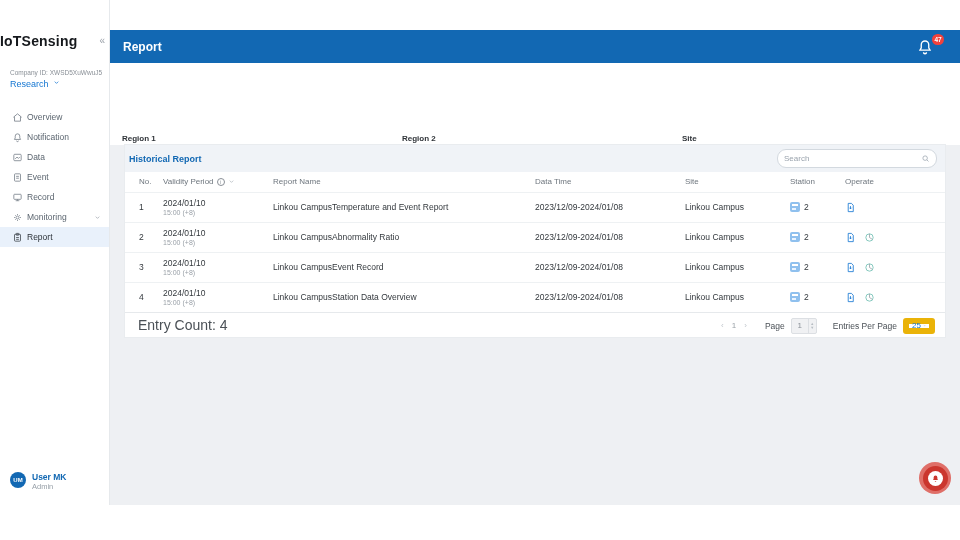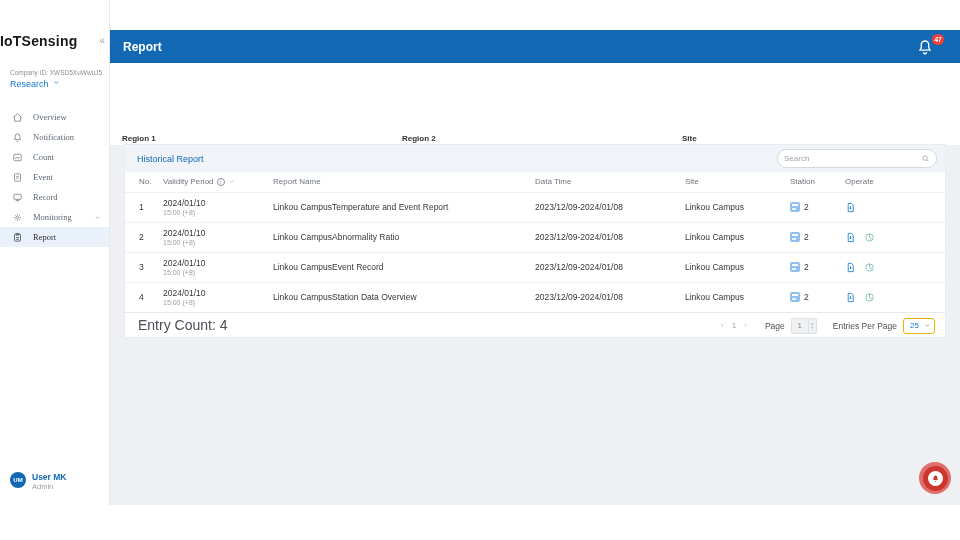--- a/index.html
+++ b/index.html
@@ -6,21 +6,21 @@
   html,body { width:960px; height:540px; background:#fff; font-family:"Liberation Sans", sans-serif; overflow:hidden; }
   body { position:relative; }
 
   
   .sidebar { position:absolute; left:0; top:0; width:110px; height:505px; background:#fff; border-right:1px solid #e6e9ec; }
   .brand { position:absolute; left:0; top:33px; font-size:14px; font-weight:bold; color:#15181c; letter-spacing:.2px; }
   .collapse { position:absolute; right:4px; top:35px; font-size:10px; color:#9aa1a9; cursor:pointer; }
   .company-id { position:absolute; left:10px; top:69px; font-size:6.5px; color:#8a9097; white-space:nowrap; }
   .workspace { position:absolute; left:10px; top:79px; font-size:9px; color:#1677d2; display:flex; align-items:flex-start; gap:4px; }
   .menu { position:absolute; left:0; top:107px; width:100%; }
-  .menu-item { height:20px; display:flex; align-items:center; padding-left:12px; gap:10px; color:#5c6670; font-size:8.5px; cursor:pointer;font-family:Liberation Serif, serif; }
+  .menu-item { height:20px; display:flex; align-items:center; padding-left:12px; gap:4px; color:#5c6670; font-size:8.5px; cursor:pointer; }
   .menu-item.selected { background:#e9f1fb; color:#2b3138; }
   .menu-item svg { flex:0 0 auto; }
   .menu-item .trail { margin-left:auto; margin-right:8px; }
   .user { position:absolute; left:10px; top:472px; display:flex; gap:6px; }
   .avatar { width:16px; height:16px; border-radius:50%; background:#1268b3; color:#fff; font-size:6px; font-weight:bold; display:flex; align-items:center; justify-content:center; }
   .user-name { font-size:8.5px; font-weight:bold; color:#1268b3; line-height:10px; }
   .user-role { font-size:7.5px; color:#98a0a8; }
 
   
   .appheader { position:absolute; left:110px; top:30px; width:850px; height:33px; background:#1268b3; display:flex; align-items:center; }
@@ -36,21 +36,21 @@
   .ffield.filled .val { color:#1677d2; }
   .info-i { display:inline-flex; width:8px; height:8px; border:1px solid #1677d2; border-radius:50%; color:#1677d2; font-size:5.5px; align-items:center; justify-content:center; font-style:normal; }
   .btn { position:absolute; height:18px; border-radius:3px; font-size:8.5px; display:flex; align-items:center; justify-content:center; cursor:pointer; }
   .btn-reset { left:753px; top:118px; width:46px; background:#fff; border:1px solid #cdd4da; color:#3c4248; }
   .btn-send { left:805px; top:118px; width:33px; background:#1268b3; border:1px solid #1268b3; color:#fff; }
 
   
   .mainbg { position:absolute; left:110px; top:145px; width:850px; height:360px; background:#eef0f3; }
   .card { position:absolute; left:15px; top:0; width:820px; background:#fff; box-shadow:0 0 0 1px #e9ecef; }
   .cardtitlebar { height:27px; background:#f0f3f7; position:relative; display:flex; align-items:center; }
-  .card-title { margin-left:12px; font-size:9px; font-weight:normal; color:#1268b3; }
+  .card-title { margin-left:4px; font-size:9px; font-weight:bold; color:#1268b3; }
   .searchbox { position:absolute; right:8px; top:4px; width:160px; height:19px; background:#fff; border:1px solid #d3d9df; border-radius:9px; display:flex; align-items:center; padding:0 6px; }
   .searchbox input { border:none; outline:none; flex:1; font-size:8px; color:#444; font-family:"Liberation Sans",sans-serif; }
   .searchbox input::placeholder { color:#9aa3ad; }
 
   table.grid { width:100%; border-collapse:collapse; table-layout:fixed; }
   .grid th { font-size:8px; font-weight:normal; color:#6e767e; text-align:left; height:20px; padding:0; vertical-align:middle; }
   .grid td { font-size:8.5px; color:#33383d; height:30px; padding:0; border-top:1px solid #eef1f3; vertical-align:middle; }
   .col-no { width:38px; padding-left:14px !important; }
   .col-validity { width:110px; }
   .col-report { width:262px; }
@@ -71,21 +71,21 @@
 
   .cardfooter { height:25px; border-top:1px solid #e6e9ec; position:relative; display:flex; align-items:center; }
   .entry-count { margin-left:13px; font-size:14px; color:#4a5056; }
   .pg-zone { position:absolute; right:10px; top:0; height:25px; display:flex; align-items:center; gap:6px; }
   .pg-arrow { font-size:8px; color:#c0c6cc; cursor:pointer; padding:0 2px; }
   .pg-num { font-size:8px; color:#9aa1a8; cursor:pointer; }
   .pg-label { font-size:8.5px; color:#4a5056; margin-left:10px; }
   .page-input { width:26px; height:16px; background:#f0f1f3; border:1px solid #dcdfe3; border-radius:2px; display:flex; align-items:center; }
   .page-input .pv { flex:1; text-align:center; font-size:8px; color:#8a9097; }
   .page-input .steppers { width:8px; border-left:1px solid #dcdfe3; height:100%; display:flex; flex-direction:column; align-items:center; justify-content:center; color:#b6bcc2; font-size:4px; line-height:4px; }
-  .per-page { width:32px; height:16px; border:1px solid #eab308; border-radius:3px; display:flex; align-items:center; padding:0 3px; gap:2px; cursor:pointer; }
+  .per-page { width:32px; height:16px; border:6px solid #eab308; border-radius:3px; display:flex; align-items:center; padding:0 3px; gap:2px; cursor:pointer; }
   .per-page .pp-val { font-size:8px; color:#1677d2; flex:1; text-align:center; }
 
   
   .fab { position:absolute; left:919px; top:462px; width:32px; height:32px; border-radius:50%; background:#df6f68; display:flex; align-items:center; justify-content:center; cursor:pointer; }
   .fab-mid { width:25px; height:25px; border-radius:50%; background:#cb362e; display:flex; align-items:center; justify-content:center; }
   .fab-core { width:15px; height:15px; border-radius:50%; background:#fff; display:flex; align-items:center; justify-content:center; }
 
   .muted-ic { color:#7a828c; }
 </style>
 </head>
@@ -114,21 +114,21 @@
           <path d="M12 4a5 5 0 0 0-5 5v4l-1.7 3.2h13.4L17 13V9a5 5 0 0 0-5-5z"></path>
           <path d="M10 19a2 2 0 0 0 4 0"></path>
         </svg>
       <span>Notification</span>
     </div>
     <div class="menu-item">
       <svg class="muted-ic" width="11" height="11" viewBox="0 0 24 24" fill="none" stroke="currentColor" stroke-width="1.8">
           <rect x="4" y="5" width="16" height="14" rx="2"></rect>
           <path d="M7 15l4-4 3 3 3-3"></path>
         </svg>
-      <span>Count</span>
+      <span>Data</span>
     </div>
     <div class="menu-item">
       <svg class="muted-ic" width="11" height="11" viewBox="0 0 24 24" fill="none" stroke="currentColor" stroke-width="1.8">
           <rect x="5.5" y="4" width="13" height="16" rx="1.5"></rect>
           <path d="M9 9.5h6M9 13.5h6"></path>
         </svg>
       <span>Event</span>
     </div>
     <div class="menu-item">
       <svg class="muted-ic" width="11" height="11" viewBox="0 0 24 24" fill="none" stroke="currentColor" stroke-width="1.8">

